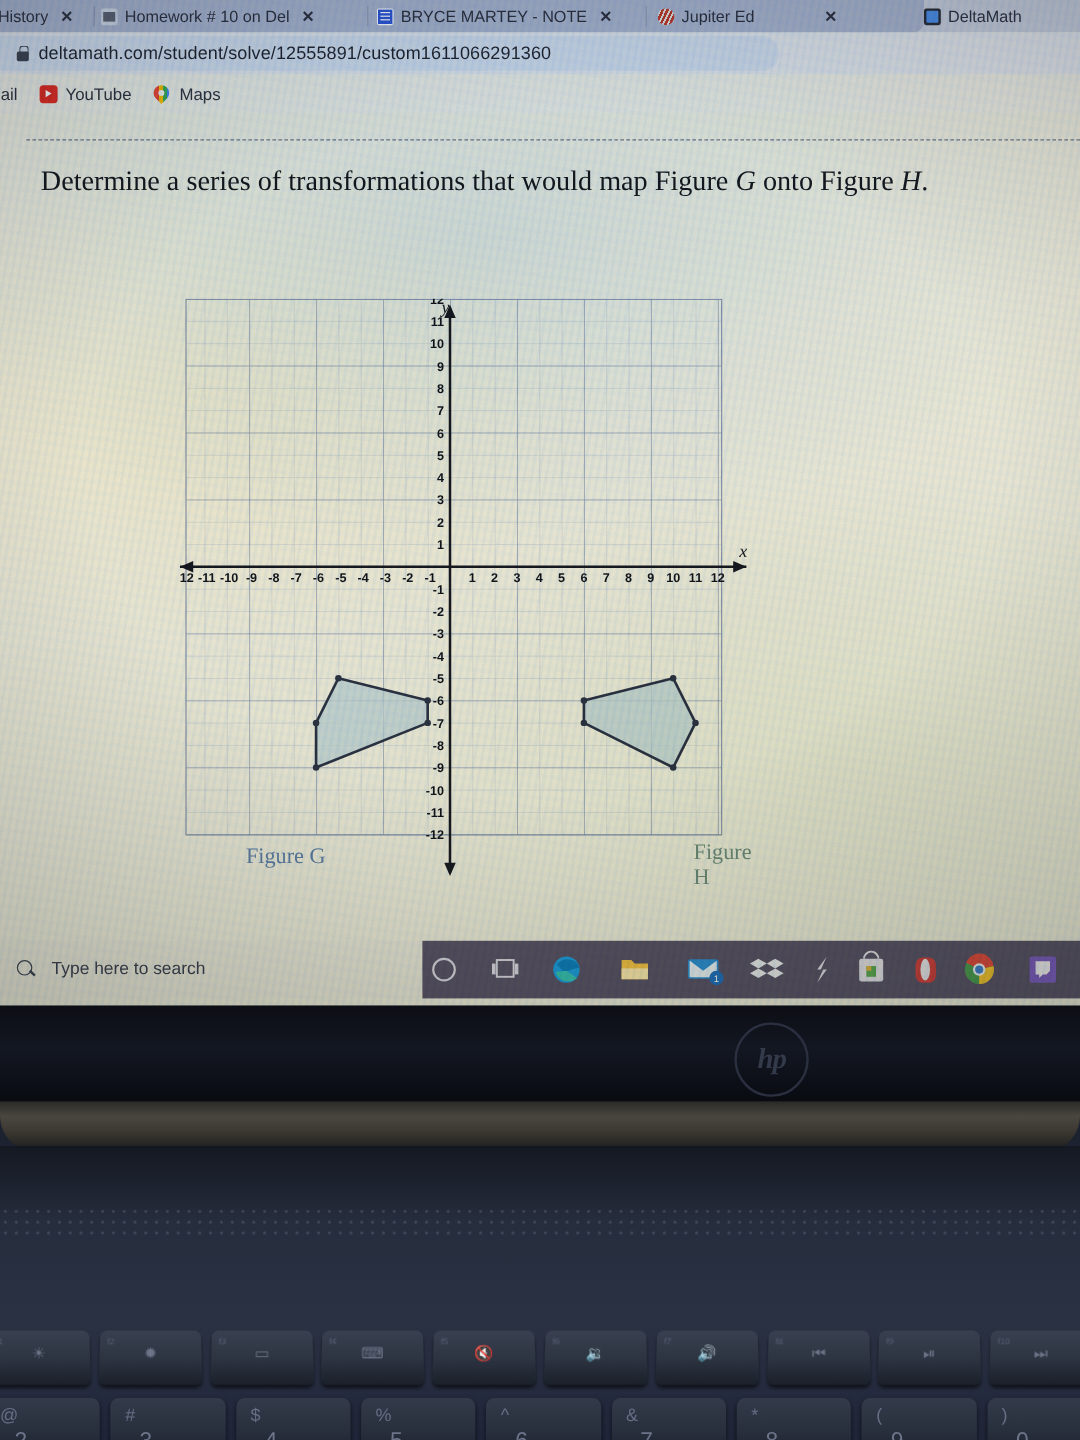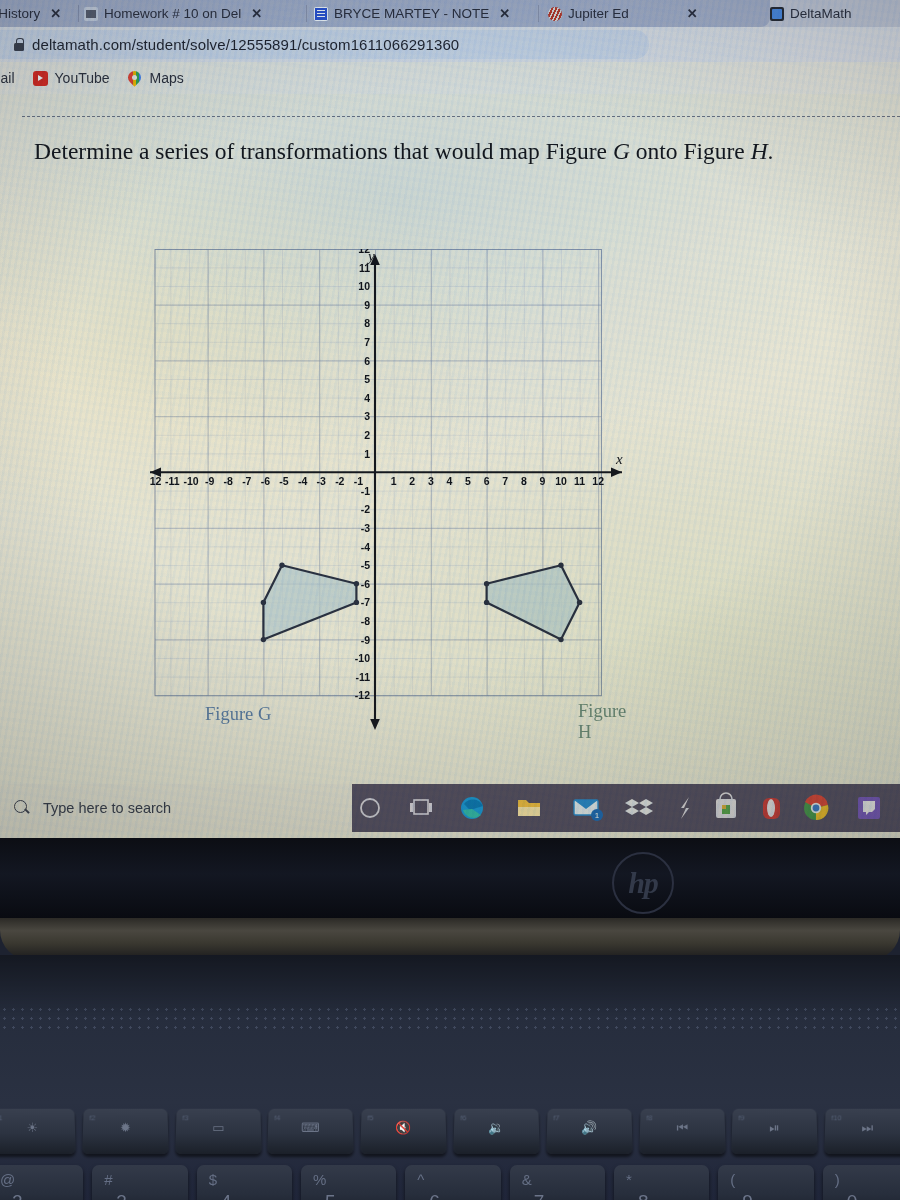--- a/index.html
+++ b/index.html
@@ -130,21 +130,21 @@
   .search-ic:before{content:"";position:absolute;left:0;top:0;width:11px;height:11px;border:1.8px solid #3d4250;border-radius:50%;}
   .search-ic:after{content:"";position:absolute;left:10px;top:10px;width:6px;height:1.8px;background:#3d4250;transform:rotate(45deg);}
   #tb-search-txt{font-size:14.5px;color:#3a404e;}
   #tb-strip{position:absolute;left:352px;top:0;width:548px;height:48px;}
 
   
   #bezel{position:absolute;left:0;top:838px;width:900px;height:80px;
     background:linear-gradient(180deg,#0c0e14 0%,#131722 45%,#090b11 100%);}
   #hp{position:absolute;left:612px;top:852px;width:58px;height:58px;border-radius:50%;
     border:2px solid #2b3040;color:#333a4a;font-family:"Liberation Serif", serif;font-style:italic;
-    font-size:30px;font-weight:bold;display:flex;align-items:center;justify-content:center;letter-spacing:-1px;}
+    font-size:24px;font-weight:bold;display:flex;align-items:center;justify-content:center;letter-spacing:-1px;}
   #hinge{position:absolute;left:0;top:918px;width:900px;height:42px;
     background:linear-gradient(180deg,#2b2a26 0%,#4a4740 30%,#3a3830 60%,#1a1a1c 100%);
     border-radius:0 0 30px 30px;}
   #deck{position:absolute;left:0;top:955px;width:900px;height:245px;
     background:linear-gradient(180deg,#202634 0%,#262d3d 25%,#2a3142 60%,#20263a 100%);}
   .dotrow{position:absolute;left:0;width:900px;height:26px;
     background-image:radial-gradient(circle, rgba(90,100,125,.5) 1px, transparent 1.3px);
     background-size:9px 9px;}
   
   #fnrow{position:absolute;left:-10px;top:1108px;width:920px;height:52px;display:flex;gap:8px;}

